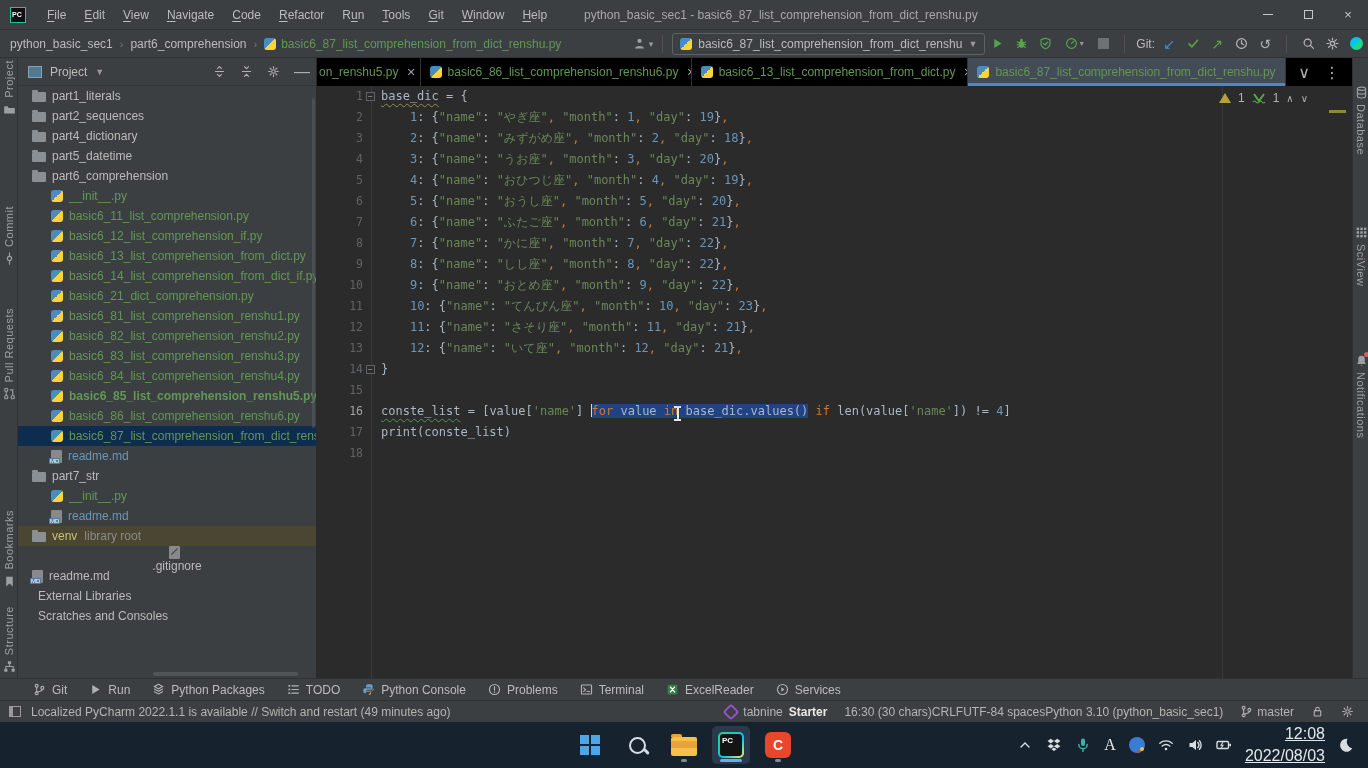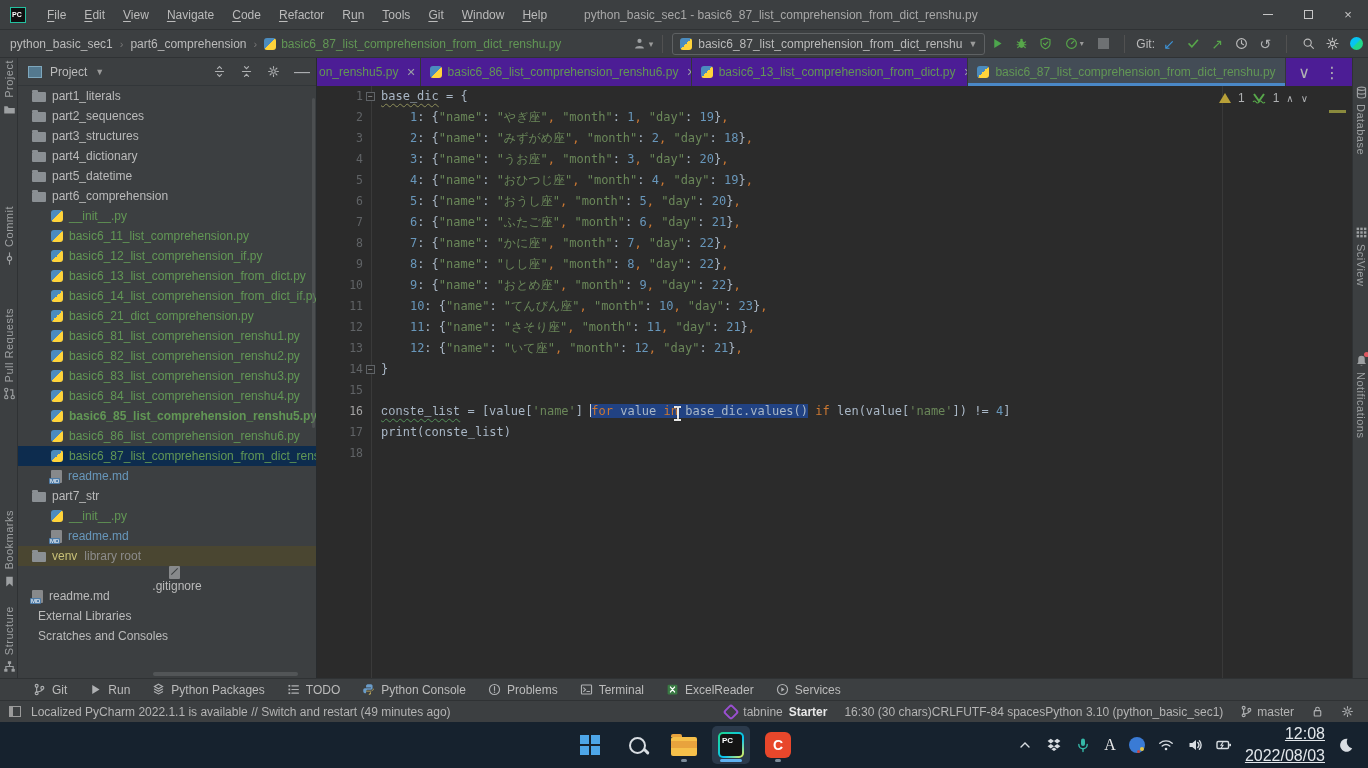--- a/index.html
+++ b/index.html
@@ -69,21 +69,21 @@
   .ti-folder::before { content:""; position:absolute; top:-2px; left:0; width:6px; height:2px; background:#8a8f93; border-radius:1px 1px 0 0; }
   .ti-py { width:12px; height:12px; border-radius:3px; background:linear-gradient(135deg,#4b8bbe 50%,#ffd43b 50%); }
   .ti-page { width:11px; height:13px; background:#87898b; border-radius:1px; position:relative; }
   .ti-md::after { content:attr(data-md); position:absolute; bottom:-1px; left:-2px; background:#4e7ba6; color:#fff; font-size:6px; padding:0 1px; border-radius:1px; }
   .ti-git::after { content:""; position:absolute; left:1px; top:5px; width:9px; height:1px; background:#3c3f41; transform:rotate(-45deg); }
   #tree-vscroll { position:absolute; right:1px; top:40px; width:3px; height:330px; background:#5a5d5f; border-radius:2px; opacity:.55; }
   #tree-hscroll { position:absolute; left:135px; bottom:2px; width:145px; height:4px; background:#5a5d5f; border-radius:2px; opacity:.75; }
 
   
   #editor-col { flex:1; display:flex; flex-direction:column; min-width:0; background:#2b2b2b; position:relative; }
-  #tabbar { height:28px; background:#4c1d95; display:flex; align-items:stretch; flex:none; }
+  #tabbar { height:28px; background:#000000; display:flex; align-items:stretch; flex:none; }
   .tab { display:flex; align-items:center; gap:6px; padding:0 9px; font-size:12px; color:#629755;
          border-right:1px solid #323639; position:relative; white-space:nowrap; overflow:hidden; }
   .tab .x { color:#9aa0a6; font-size:11px; margin-left:2px; }
   .tab.active { background:#434c56; }
   .tab.active::after { content:""; position:absolute; left:0; right:0; bottom:0; height:3px; background:#4a88c7; }
   .tab.clipped { max-width:104px; padding-left:2px; }
   #tab-extra { margin-left:auto; display:flex; align-items:center; gap:14px; padding:0 12px; color:#afb1b3; }
 
   #editor { position:relative; flex:1; overflow:hidden; font-family:"DejaVu Sans Mono","Liberation Mono",monospace; font-size:12px; }
   #gutter-sep { position:absolute; left:54px; top:0; bottom:0; width:1px; background:#3a3a3a; }
@@ -92,21 +92,21 @@
   .cl .g { width:46px; text-align:right; color:#606366; flex:none; font-size:11.5px; position:relative; }
   .cl .fold { width:16px; flex:none; position:relative; }
   .fold-box { position:absolute; left:3px; top:6px; width:9px; height:9px; border:1px solid #5f6367; color:#9a9a9a;
               font-size:8px; line-height:7px; text-align:center; background:#2b2b2b; }
   .cl .t { white-space:pre; padding-left:2px; }
   .cl.current .g { color:#a4a3a3; }
   .tok.d { color:#a9b7c6; } .tok.v { color:#a9b7c6; }
   .tok.k { color:#cc7832; } .tok.s { color:#6a8759; }
   .tok.n { color:#6897bb; } .tok.m { color:#cc7832; }
   .tok.sel { background:#214283; }
-  .tok.gsq { text-decoration:underline wavy #549159 1px; text-underline-offset:3px;font-family:Liberation Mono, monospace; }
+  .tok.gsq { text-decoration:underline wavy #549159 1px; text-underline-offset:3px; }
   .tok.ysq { text-decoration:underline wavy #8e8f5a 1px; text-underline-offset:3px; }
   .caret-bar { display:inline-block; width:2px; height:13px; background:#d8d8d8; vertical-align:-2px; margin-right:-1px; }
 
   #inspection { position:absolute; top:5px; right:44px; display:flex; align-items:center; gap:7px; font-size:12px; color:#afb1b3;
                 font-family:"Liberation Sans",sans-serif; }
   .warn-tri { width:0; height:0; border-left:6px solid transparent; border-right:6px solid transparent; border-bottom:10px solid #b8a038; }
   #inspection svg { display:block; }
   #stripe-mark { position:absolute; top:24px; right:6px; width:17px; height:3px; background:#8a8a3d; }
 
   #mouse-ibeam { position:absolute; left:357px; top:320px; width:7px; height:15px; }
@@ -389,24 +389,20 @@
           <div class="tree-row" style="padding-left: 14px;">
             <span class="ti ti-folder"></span>
             <span class="lbl">part1_literals</span>
           </div>
           <div class="tree-row" style="padding-left: 14px;">
             <span class="ti ti-folder"></span>
             <span class="lbl">part2_sequences</span>
           </div>
           <div class="tree-row" style="padding-left: 14px;">
             <span class="ti ti-folder"></span>
-            <span class="lbl">part3_structures</span>
-          </div>
-          <div class="tree-row" style="padding-left: 14px;">
-            <span class="ti ti-folder"></span>
             <span class="lbl">part4_dictionary</span>
           </div>
           <div class="tree-row" style="padding-left: 14px;">
             <span class="ti ti-folder"></span>
             <span class="lbl">part5_datetime</span>
           </div>
           <div class="tree-row" style="padding-left: 14px;">
             <span class="ti ti-folder"></span>
             <span class="lbl">part6_comprehension</span>
           </div>

